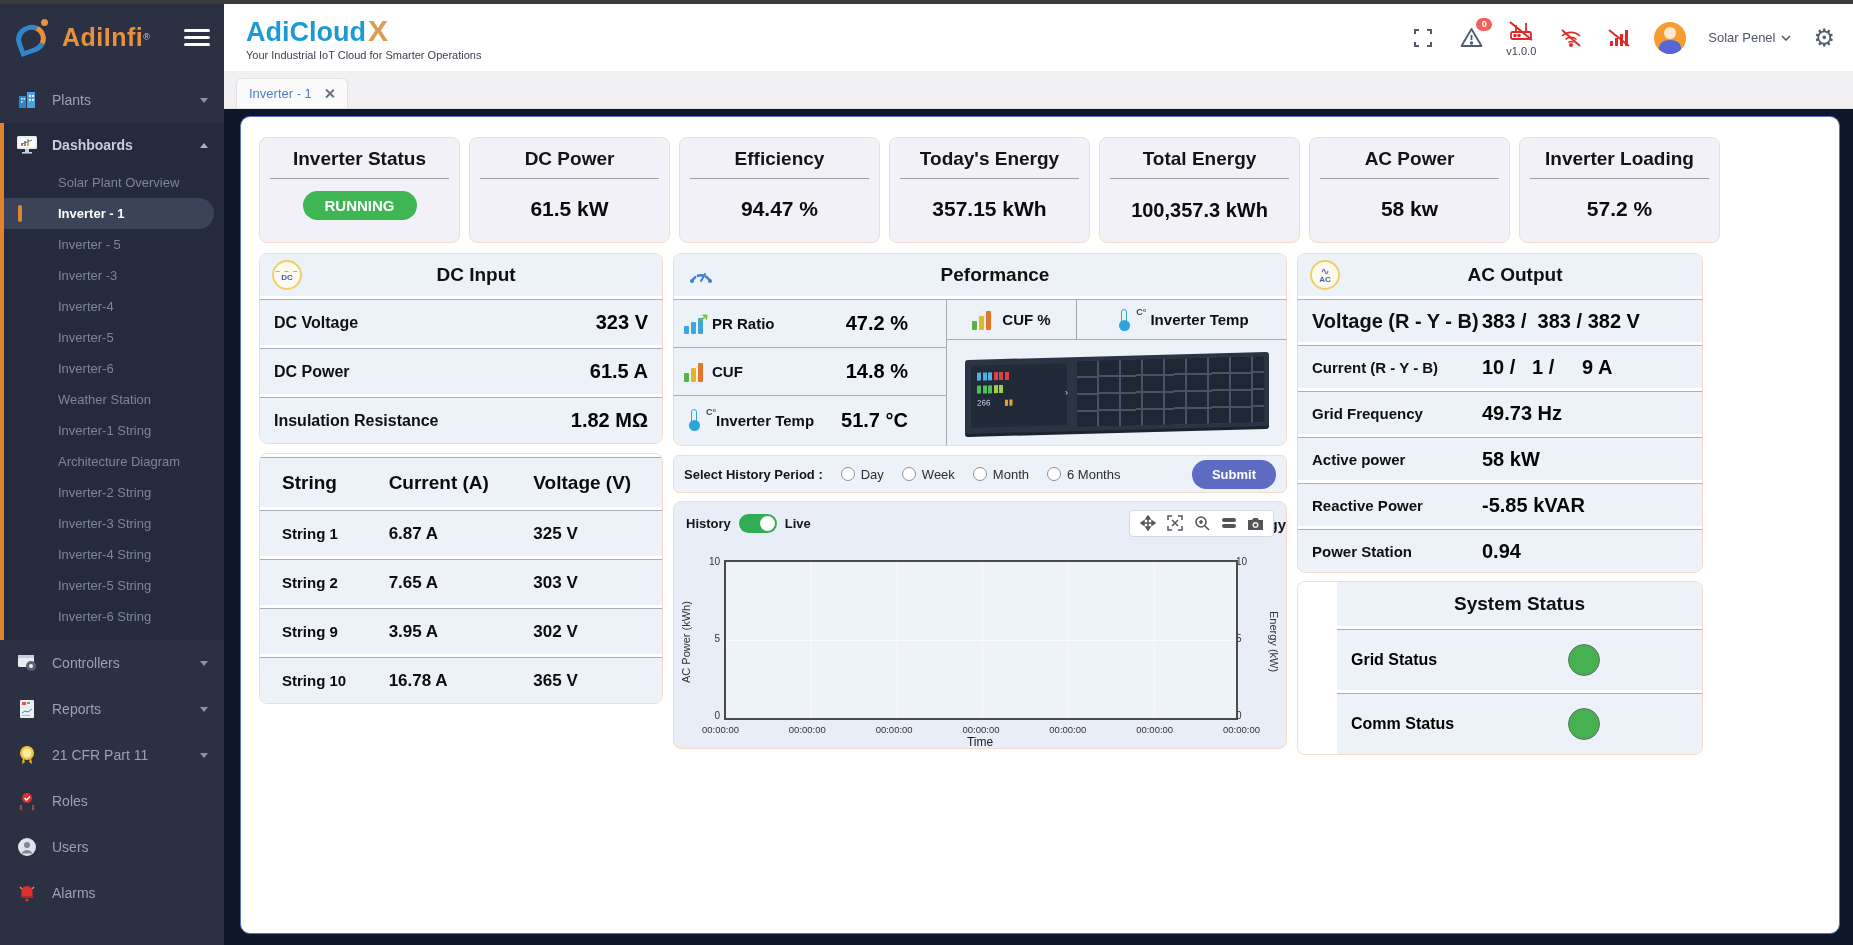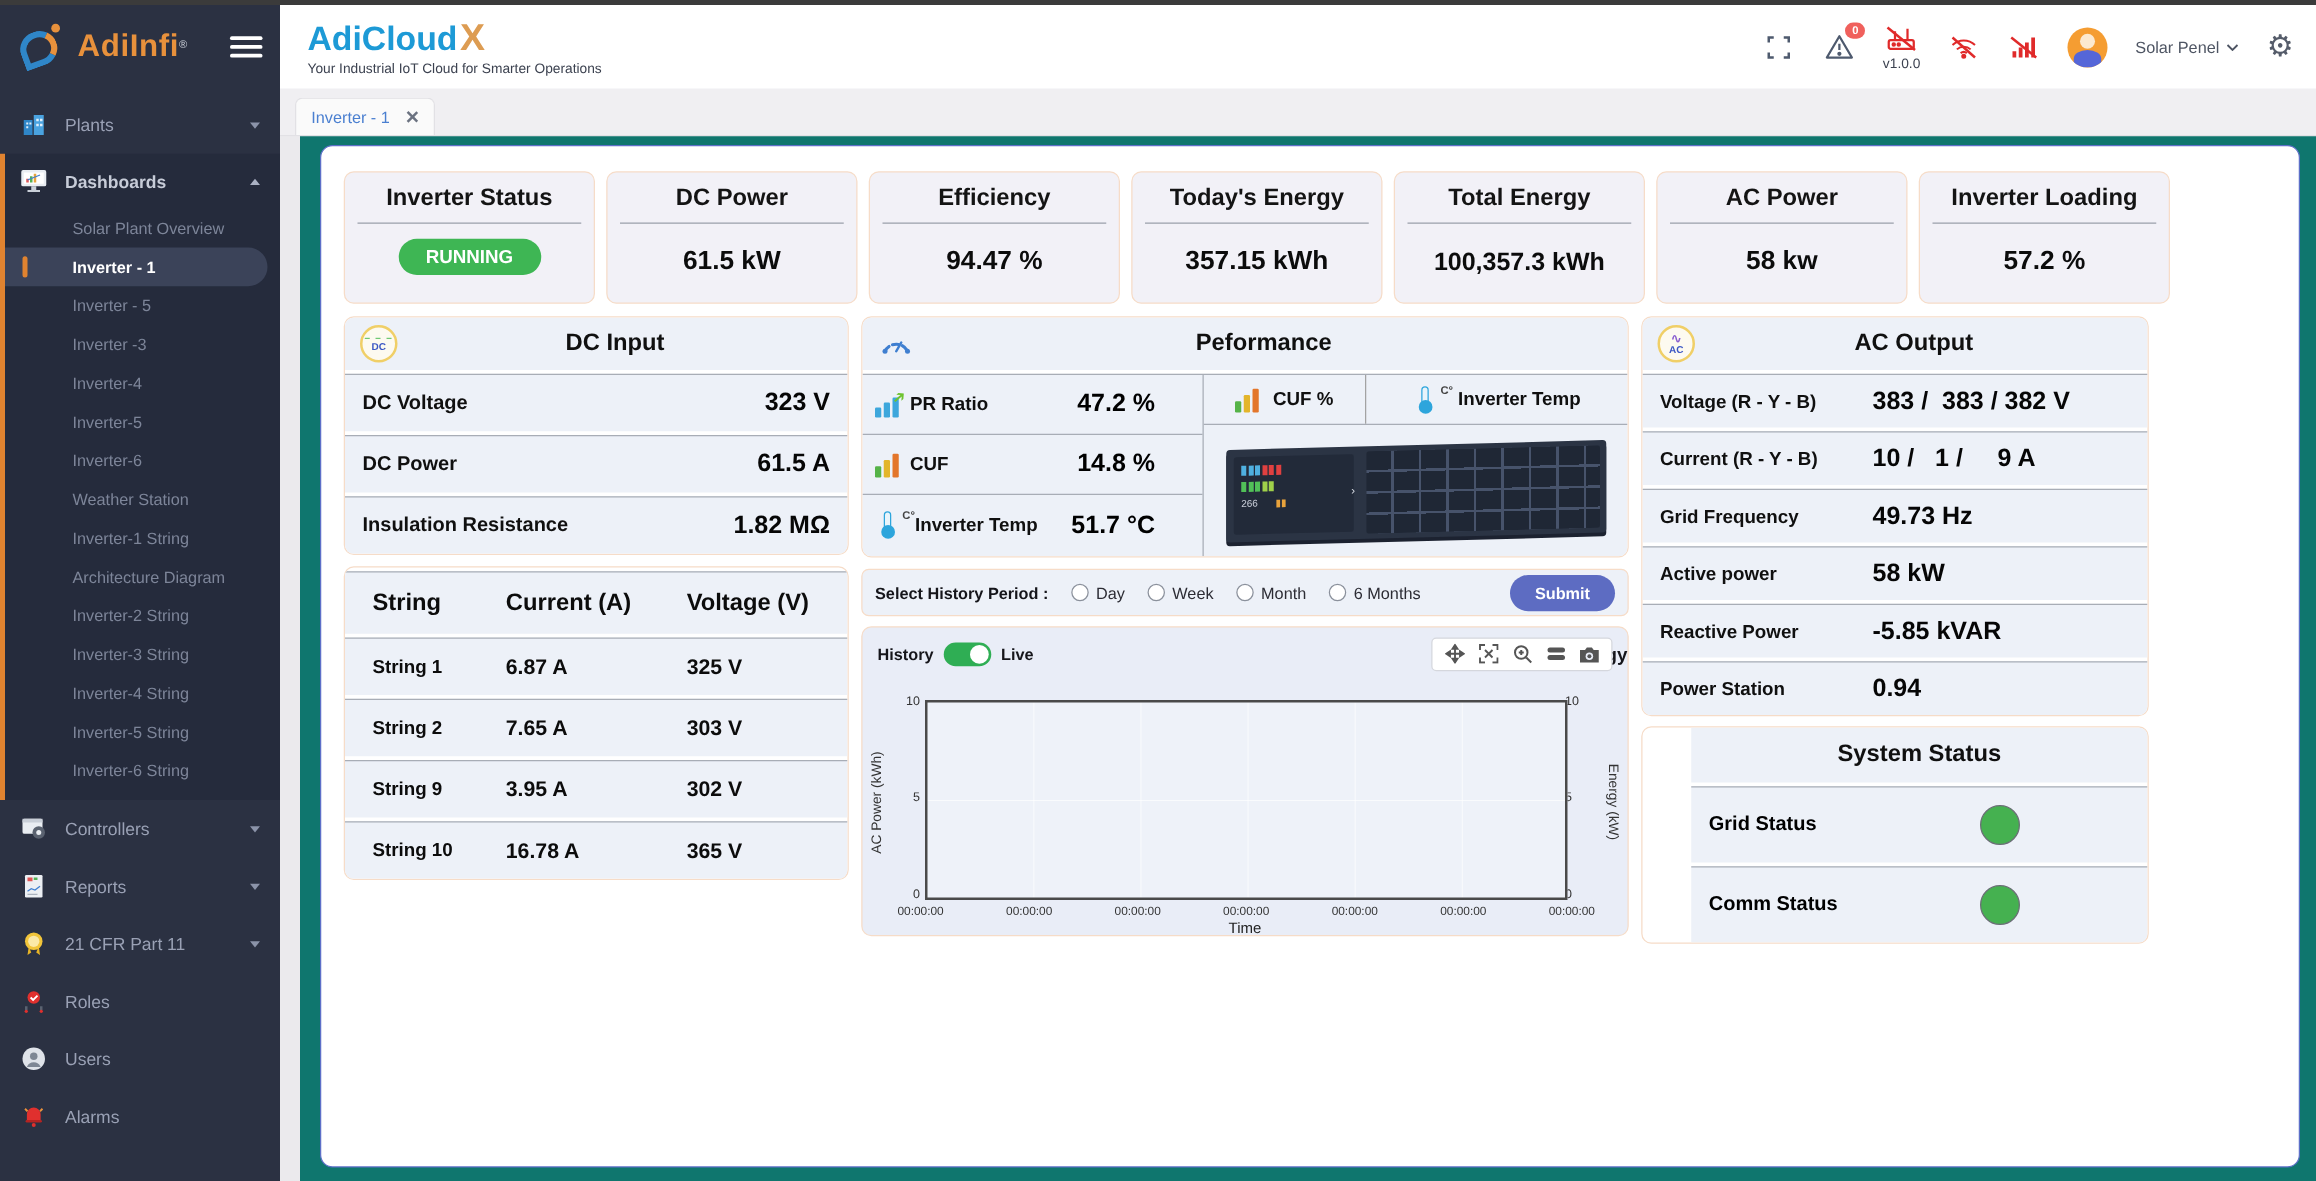--- a/index.html
+++ b/index.html
@@ -48,21 +48,21 @@
   .gear { font-size:24px; color:#555c6a; cursor:pointer; }
 
   
   .tabbar { height:38px; background:#f0eff2; display:flex; align-items:flex-end; padding-left:12px; border-bottom:1px solid #e2e1e5; }
   .tab { background:#fafafa; border:1px solid #e2e1e5; border-bottom:none; border-radius:6px 6px 0 0; height:30px; display:flex; align-items:center; gap:12px; padding:0 12px; font-size:13px; color:#4a7fd0; cursor:pointer; }
   .tab-close { width:11px; height:11px; position:relative; cursor:pointer; }
   .tab-close::before,.tab-close::after { content:""; position:absolute; left:5px; top:0; width:1.5px; height:11px; background:#6b7280; }
   .tab-close::before { transform:rotate(45deg);} .tab-close::after { transform:rotate(-45deg);}
 
   
-  .content { height:836px; background:#0f766e; padding:7px 13px 0 16px;margin-left:16px; }
+  .content { height:836px; background:#0f172a; padding:7px 13px 0 16px; }
   .card { background:#ffffff; border:1.5px solid #5d6fc8; border-radius:10px; height:818px; padding:20px 18px; }
 
   .kpi-row { display:flex; gap:9px; width:1462px; }
   .kpi { width:201px; height:106px; background:#f2f1f7; border:1px solid #f6dcc8; border-radius:8px; padding:10px 10px 0; }
   .kpi-title { text-align:center; font-size:19px; font-weight:bold; color:#141414; padding-bottom:8px; border-bottom:1px solid #9aa0ab; }
   .kpi-value { text-align:center; font-size:21px; font-weight:bold; color:#0c0c0c; margin-top:18px; }
   .pill { display:inline-block; background:#3eb654; color:#fff; font-size:15px; font-weight:bold; padding:6px 22px; border-radius:16px; margin-top:12px; }
 
   .cols { display:flex; gap:10px; margin-top:10px; align-items:flex-start; }
   .colA { width:404px; } .colB { width:614px; } .colC { width:406px; }
@@ -660,21 +660,21 @@
         <div class="colC">
           <div class="panel">
             <div class="panel-head">
               <span class="cicon">
                   <span class="sine">∿</span>
                   <span class="lbl">AC</span>
                 </span>
               <span class="panel-title">AC Output</span>
             </div>
             <div class="prow">
-              <span class="plabel" style="font-size:15px;width:170px;">Voltage (R - Y - B)</span>
+              <span class="plabel" style="font-size:20px;width:170px;">Voltage (R - Y - B)</span>
               <span class="pvalue" style="margin:0;">383 /  383 / 382 V</span>
             </div>
             <div class="prow">
               <span class="plabel" style="font-size:15px;width:170px;">Current (R - Y - B)</span>
               <span class="pvalue" style="margin:0;">10 /   1 /     9 A</span>
             </div>
             <div class="prow">
               <span class="plabel" style="font-size:15px;width:170px;">Grid Frequency</span>
               <span class="pvalue" style="margin:0;">49.73 Hz</span>
             </div>

